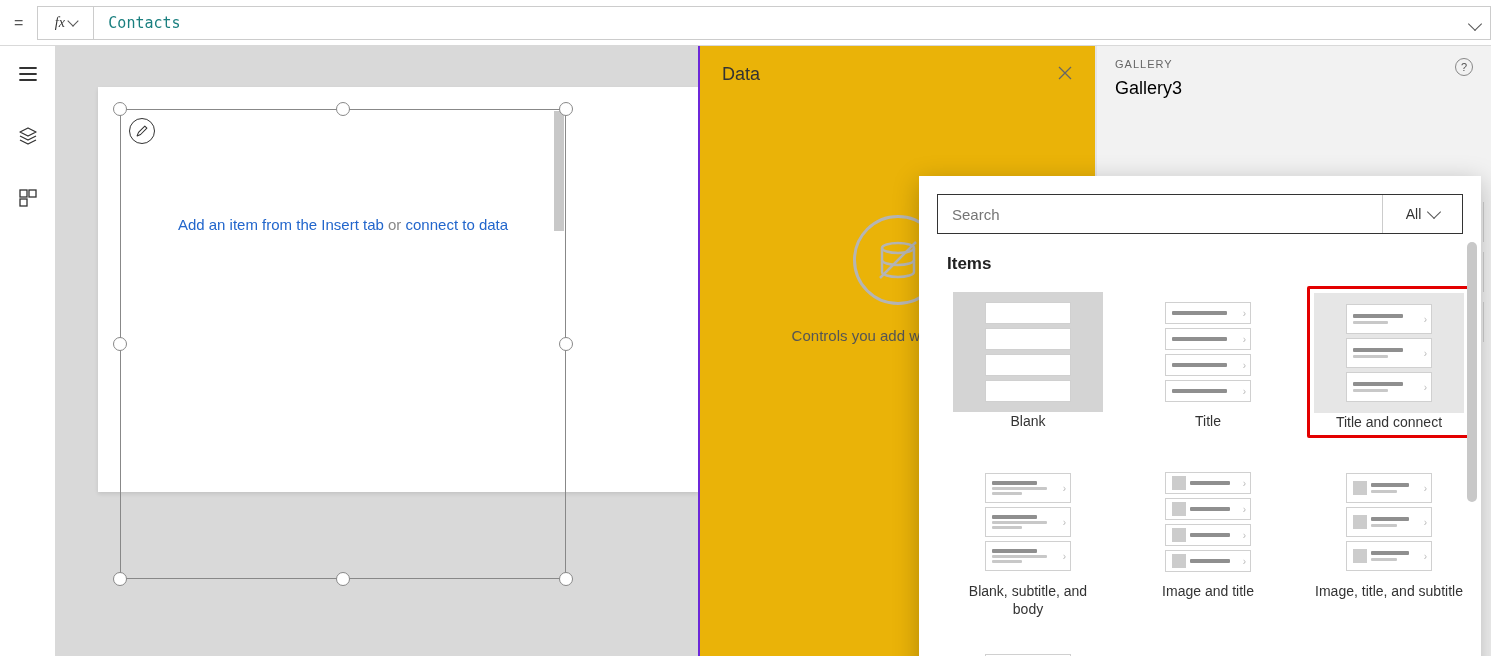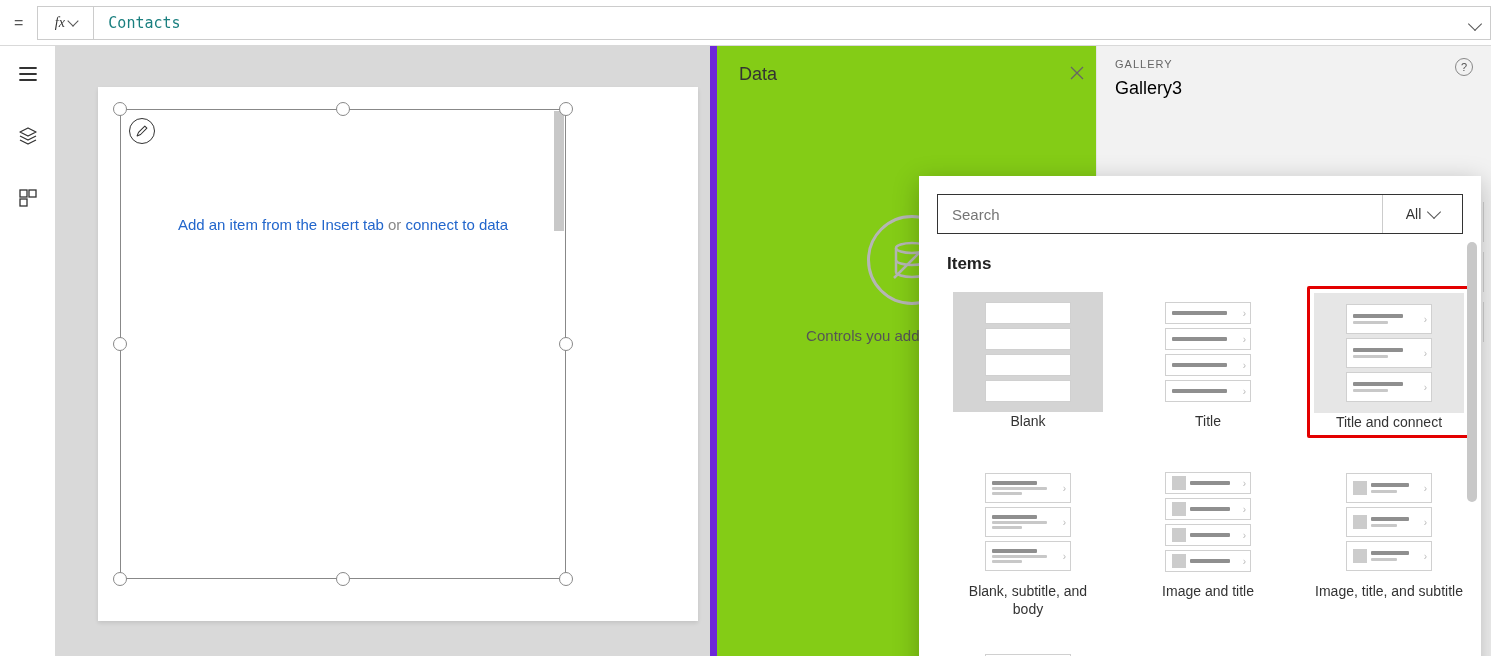--- a/index.html
+++ b/index.html
@@ -13,35 +13,35 @@
   .fx-box span { font-style: italic; font-family: "Times New Roman", serif; }
   .formula-input { flex: 1; height: 34px; border: 1px solid #ccc; padding: 0 14px; display: flex; align-items: center; font-family: Consolas, monospace; font-size: 15px; color: #1a7f7f; position: relative; }
   .formula-expand { position: absolute; right: 10px; top: 8px; cursor: pointer; color: #666; }
 
   
   .left-rail { position: absolute; left: 0; top: 46px; width: 56px; height: calc(100% - 46px); border-right: 1px solid #d9d9d9; display: flex; flex-direction: column; align-items: center; padding-top: 18px; gap: 42px; background:#fff; }
   .rail-icon { width: 20px; height: 20px; cursor: pointer; color: #333; }
 
   
   .canvas-area { position: absolute; left: 56px; top: 46px; right: 0; bottom: 0; background: #d9d9d9; }
-  .canvas { position: absolute; left: 42px; top: 41px; width: 600px; height: 534px; background: #fff; box-shadow: 0 2px 4px rgba(0,0,0,0.1); }
+  .canvas { position: absolute; left: 42px; top: 41px; width: 600px; height: 405px; background: #fff; box-shadow: 0 2px 4px rgba(0,0,0,0.1); }
   
   
   .gallery-ctl { position: absolute; left: 22px; top: 22px; width: 446px; height: 470px; border: 1px solid #888; }
   .gallery-ctl .scrollbar-fake { position: absolute; right: 1px; top: 1px; width: 10px; height: 120px; background: #c8c8c8; }
   .handle { width: 14px; height: 14px; border: 1px solid #888; border-radius: 50%; background: #fff; position: absolute; }
   .handle.tl{left:-8px;top:-8px;} .handle.tm{left:calc(50% - 7px);top:-8px;} .handle.tr{right:-8px;top:-8px;}
   .handle.ml{left:-8px;top:calc(50% - 7px);} .handle.mr{right:-8px;top:calc(50% - 7px);}
   .handle.bl{left:-8px;bottom:-8px;} .handle.bm{left:calc(50% - 7px);bottom:-8px;} .handle.br{right:-8px;bottom:-8px;}
   .edit-pencil { position: absolute; left: 8px; top: 8px; width: 26px; height: 26px; border:1.5px solid #333; border-radius:50%; display:flex;align-items:center;justify-content:center; cursor:pointer;background:#fff;}
   .placeholder-line { position: absolute; top: 106px; width: 100%; text-align: center; font-size: 15px; }
   .placeholder-line .p1 { color:#2266cc; } .placeholder-line .p2 { color:#888; } .placeholder-line .p3 { color:#2266cc; }
 
   
-  .data-panel { position: absolute; right: 383px; top: 46px; width: 398px; bottom: 0; background: #84cc16; border-left:7px solid #6d28d9; border-right:1px solid #e5e5e5; }
+  .data-panel { position: absolute; right: 395px; top: 46px; width: 398px; bottom: 0; background: #eab308; border-left:2px solid #6d28d9; border-right:1px solid #e5e5e5; }
   .data-header { display:flex; align-items:center; justify-content:space-between; padding: 18px 22px 0 22px; }
   .data-header h2 { font-size: 18px; font-weight: 400; color:#333; }
   .data-close { cursor:pointer; color:#666; }
   .data-empty { display:flex; flex-direction:column; align-items:center; margin-top: 130px; }
   .db-circle{ width:90px;height:90px;border:3px solid #b5b5b5;border-radius:50%;display:flex;align-items:center;justify-content:center;position:relative;}
   .data-empty p { margin-top:22px; color:#555; font-size:15px; }
 
   
   .right-panel { position: absolute; right: 0; top: 46px; width: 395px; bottom: 0; background: #f2f2f2; border-left:1px solid #e5e5e5; }
   .rp-header { padding: 12px 18px 0 18px; display:flex; justify-content:space-between; align-items:flex-start;}

